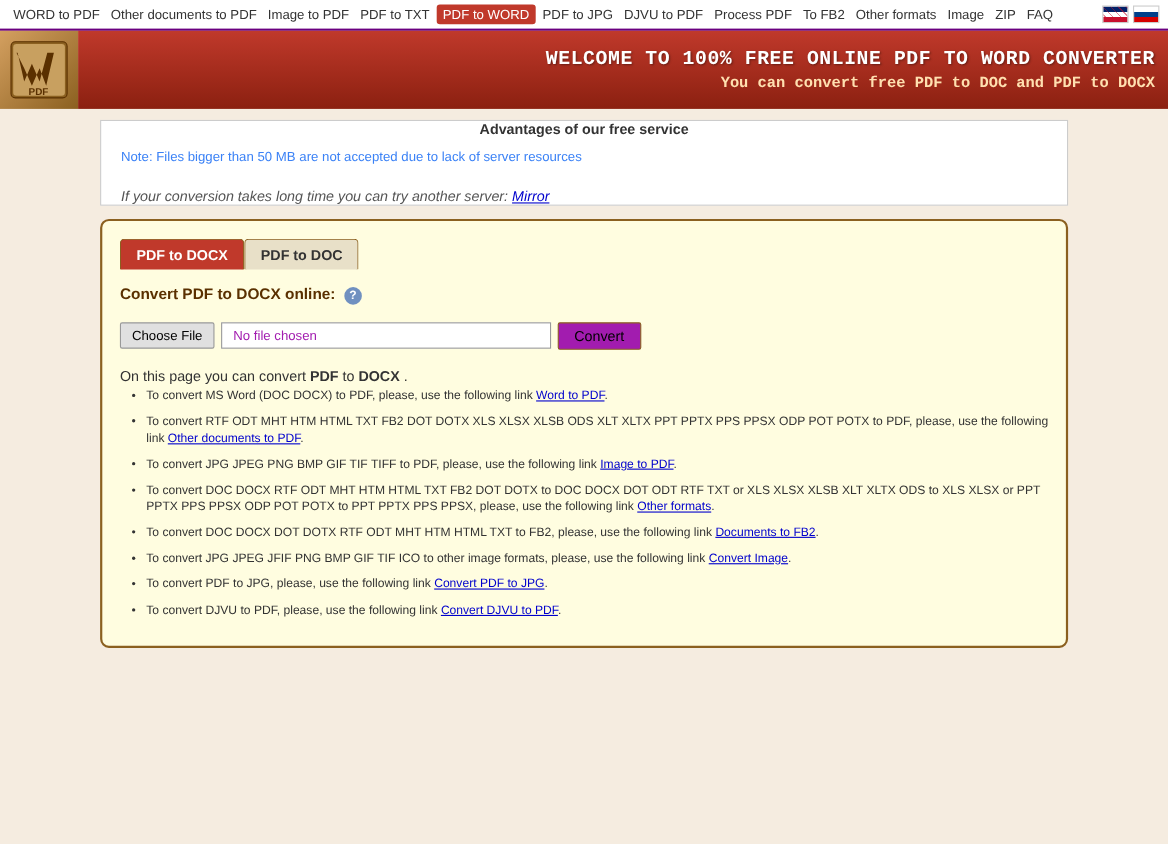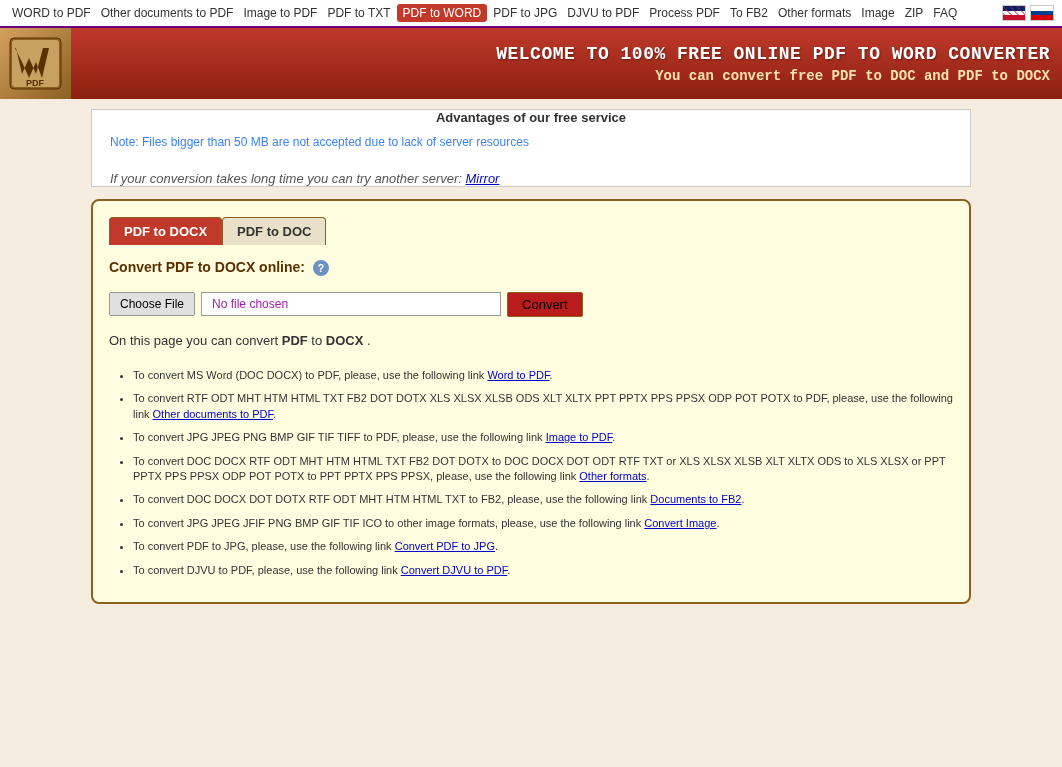--- a/index.html
+++ b/index.html
@@ -212,33 +212,33 @@
       background: #fff;
       border: 1px solid #999;
       padding: 4px 10px;
       font-size: 12px;
       color: #a21caf;
       min-width: 180px;
       flex: 1;
       max-width: 300px;
     }
     .convert-btn {
-      background: #b91c1c;
+      background: #a21caf;
       border: 1px solid #8b6020;
       padding: 4px 14px;
       font-size: 13px;
       cursor: pointer;
       border-radius: 2px;
       font-weight: normal;
     }
 
     
     .body-text {
       font-size: 13px;
-      margin-bottom: 20px;
+      margin-bottom: 4px;
     }
     .body-text strong { font-weight: bold; }
 
     
     .link-list {
       list-style: disc;
       padding-left: 24px;
       font-size: 11px;
     }
     .link-list li {

